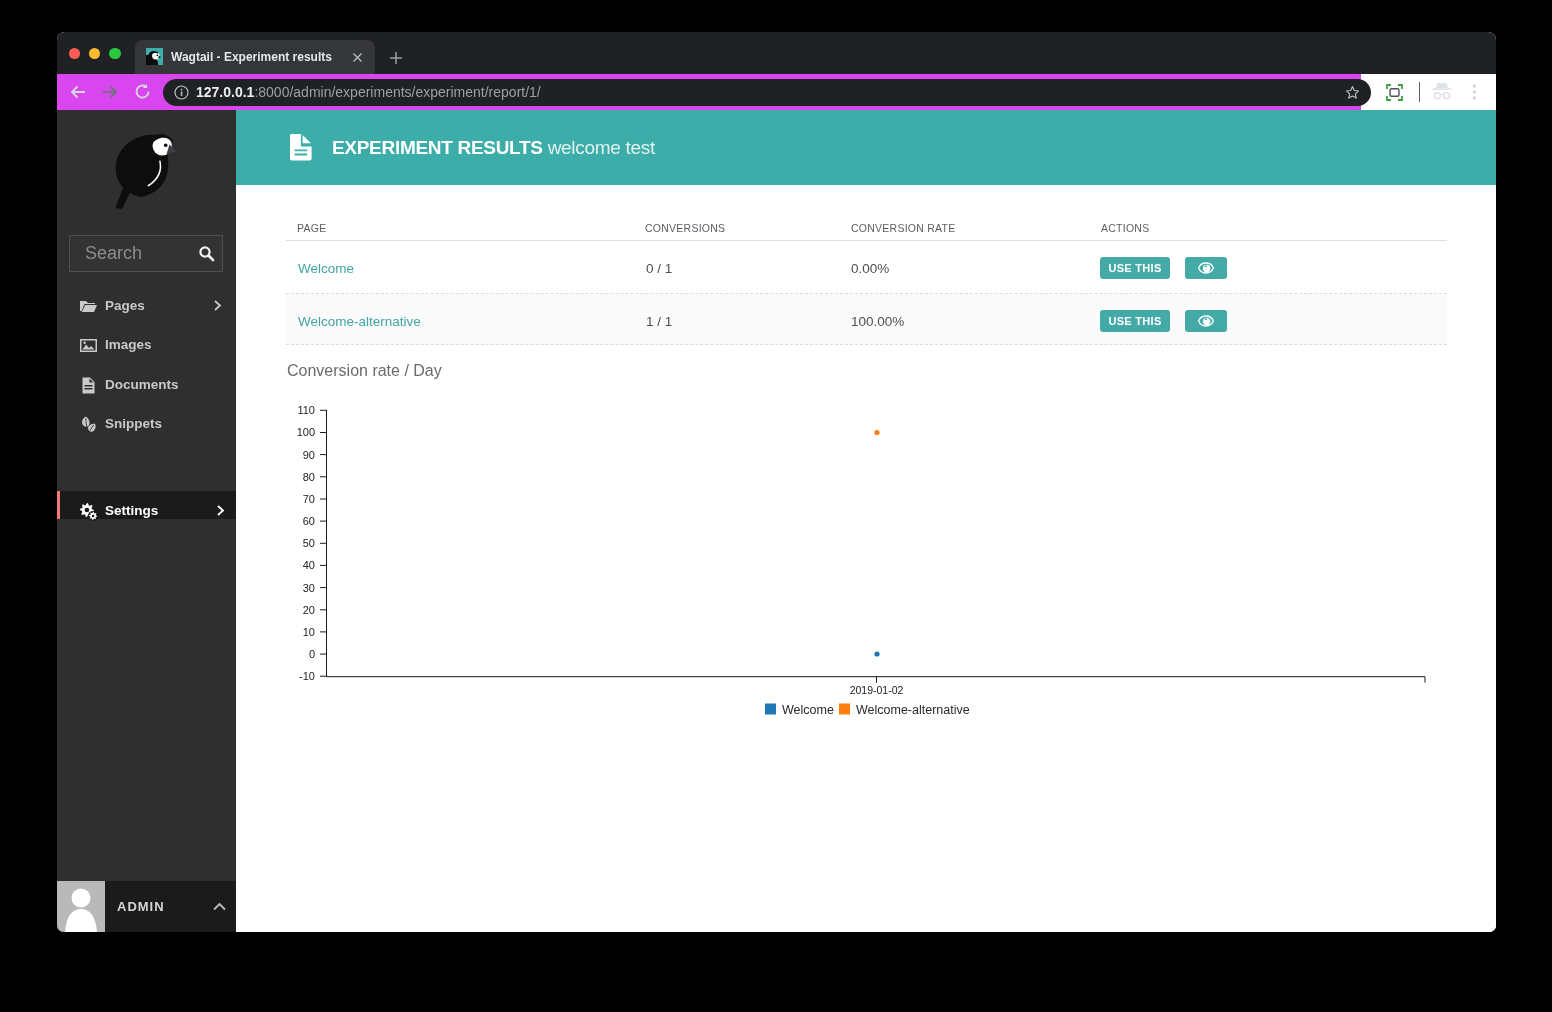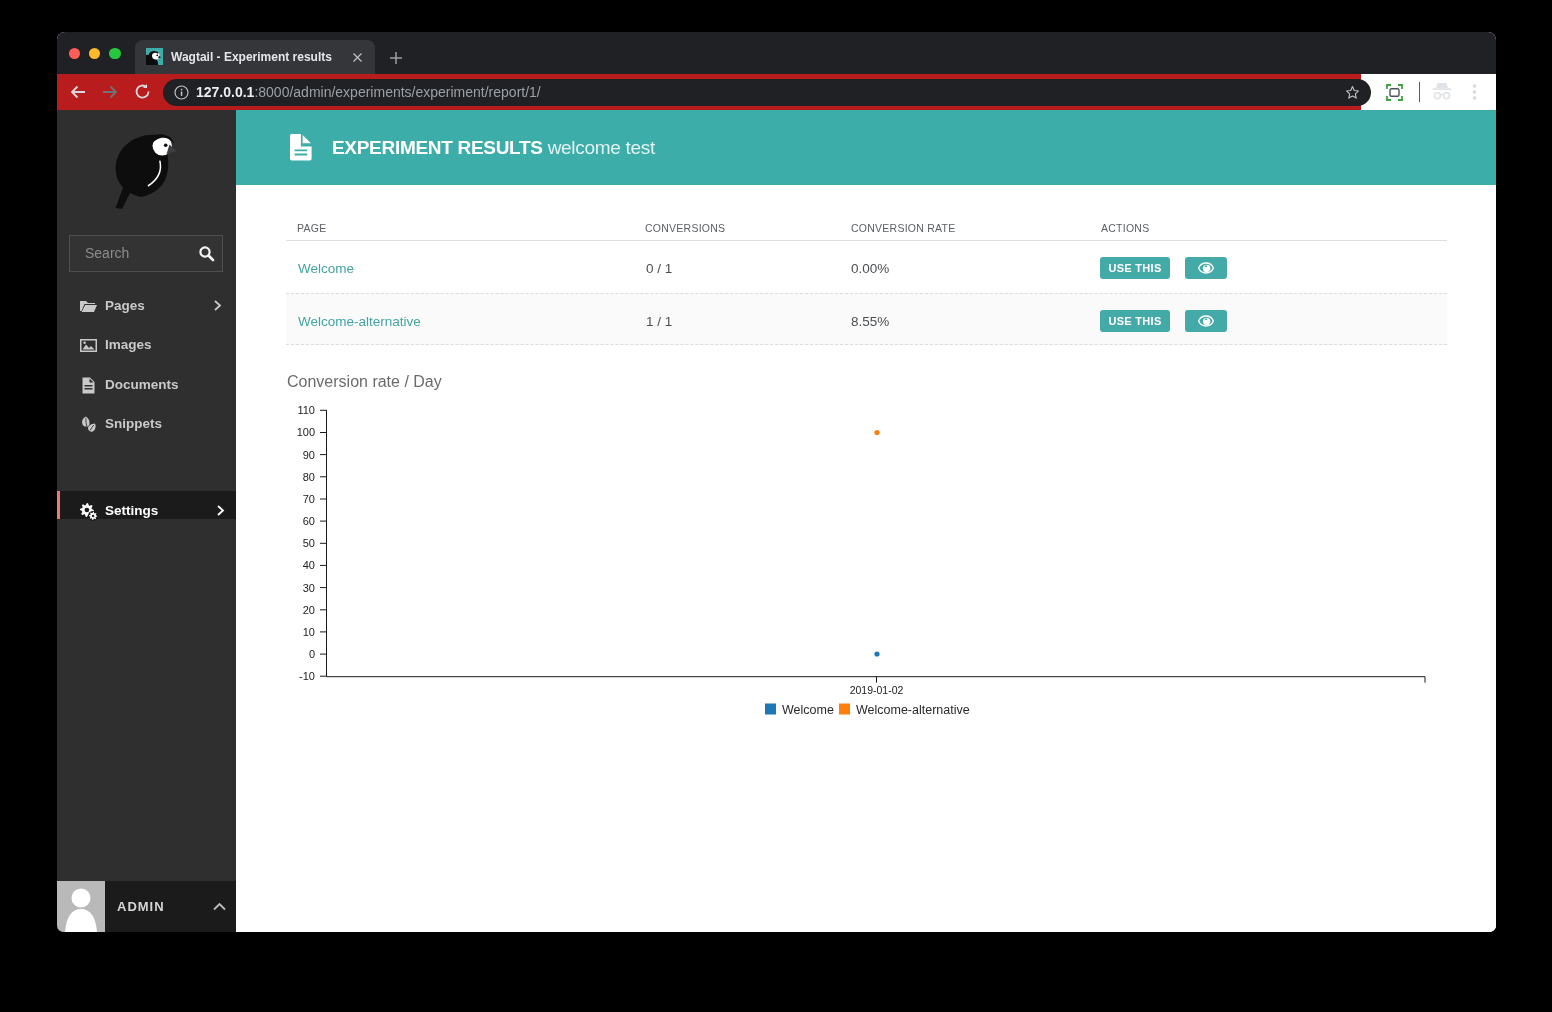--- a/index.html
+++ b/index.html
@@ -8,33 +8,33 @@
   .abs { position:absolute; }
   #window { position:absolute; left:57px; top:32px; width:1439px; height:900px;
     border-radius:8px 8px 7px 7px; overflow:hidden; background:#fff; }
   
   #tabbar { position:absolute; left:0; top:0; width:1439px; height:42px; background:#202124; }
   .light { position:absolute; top:15.5px; width:11.5px; height:11.5px; border-radius:50%; }
   #tab { position:absolute; left:78px; top:8px; width:240px; height:34px; background:#35363a;
     border-radius:8px 8px 0 0; }
   #tabtitle { position:absolute; left:36px; top:0; height:34px; line-height:34px;
     font-size:12px; font-weight:700; color:#e4e7ea; white-space:nowrap; }
-  #toolbar { position:absolute; left:0; top:42px; width:1304px; height:36px; background:#b91c1c; }
+  #toolbar { position:absolute; left:0; top:42px; width:1304px; height:36px; background:#d946ef; }
   #urlpill { position:absolute; left:106px; top:4.5px; width:1208px; height:27px;
     border-radius:13.5px; background:#202124; }
   #urltext { position:absolute; left:33px; top:0; height:27px; line-height:27px;
     font-size:14px; color:#9aa0a6; white-space:nowrap; }
   #urltext b { color:#eceef0; font-weight:700; }
   
   #content { position:absolute; left:0; top:78px; width:1439px; height:822px; background:#fff; }
   #sidebar { position:absolute; left:0; top:0; width:179px; height:822px; background:#2e2f2e; }
   #search { position:absolute; left:12px; top:125px; width:154px; height:37px;
     border:1px solid #4f4f4f; background:rgba(255,255,255,0.02); }
   #search span { position:absolute; left:15px; top:0; height:35px; line-height:35px;
-    font-size:14px; color:#8c8c8c; }
+    font-size:18px; color:#8c8c8c; }
   .mitem { position:absolute; left:0; width:179px; height:40px; color:#c9c9c9; }
   .mitem .ic { position:absolute; left:23px; top:12px; width:17px; height:17px; }
   .mitem .lbl { position:absolute; left:48px; top:0; height:40px; line-height:40px;
     font-size:13.5px; font-weight:700; }
   .chev { position:absolute; left:155px; top:14px; width:11px; height:11px; }
   #m-settings { background:#1b1b1b; border-left:3px solid #ee7872; color:#fff; }
   #m-settings .ic { left:20px; }
   #m-settings .lbl { left:45px; }
   #foot { position:absolute; left:0; top:771px; width:179px; height:51px; background:#1b1b1b; }
   #avatar { position:absolute; left:0; top:0; width:48px; height:51px; background:#b9b9b9; overflow:hidden; }
@@ -48,21 +48,21 @@
   
   .th { position:absolute; top:111.5px; font-size:10.5px; color:#5b5f63; letter-spacing:0.25px; }
   #thline { position:absolute; left:50px; top:130px; width:1161px; height:0; border-top:1px solid #dedede; }
   .row { position:absolute; left:50px; width:1161px; height:52px; }
   #row1 { top:131px; }
   #row2 { top:183px; background:#fafafa; border-top:1px dashed #dcdcdc; border-bottom:1px dashed #dcdcdc; }
   .cell { position:absolute; top:2px; height:52px; line-height:52px; font-size:13.5px; color:#4c4f52; }
   .cell.link { color:#42a5a3; }
   .btn { position:absolute; top:16px; height:22px; background:#44aaa8; border-radius:3px;
     color:#fff; font-size:11px; font-weight:700; text-align:center; line-height:22px; letter-spacing:0.3px; }
-  #charttitle { position:absolute; left:51px; top:263px; font-size:16px; color:#6b6b6b; }
+  #charttitle { position:absolute; left:51px; top:252px; font-size:16px; color:#6b6b6b; }
   #chartsvg { position:absolute; left:0; top:290px; }
 </style>
 </head>
 <body>
 <div id="window">
   <div id="tabbar">
     <div class="light" style="left:11.8px; background:#ff5e57;"></div>
     <div class="light" style="left:31.9px; background:#febb2e;"></div>
     <div class="light" style="left:52px; background:#27c73f;"></div>
     <div id="tab">
@@ -243,21 +243,21 @@
           <svg style="margin-top:4px;" width="16" height="14" viewBox="0 0 16 14">
             <path d="M8 2 Q13.3 2 15.4 7 Q13.3 12 8 12 Q2.7 12 0.6 7 Q2.7 2 8 2 Z" fill="none" stroke="#fff" stroke-width="1.3"></path>
             <circle cx="8.6" cy="7.4" r="3.7" fill="#fff"></circle>
             <path d="M6.2 5.6 A 4.4 4.4 0 0 1 8.4 3.9 L 9.4 6.2 Z" fill="#44aaa8"></path>
           </svg>
         </div>
       </div>
       <div class="row" id="row2">
         <div class="cell link" style="left:12px;">Welcome-alternative</div>
         <div class="cell" style="left:360px;">1 / 1</div>
-        <div class="cell" style="left:565px;">8.55%</div>
+        <div class="cell" style="left:565px;">100.00%</div>
         <div class="btn" style="left:814px; width:70px;">USE THIS</div>
         <div class="btn" style="left:899px; width:42px;">
           <svg style="margin-top:4px;" width="16" height="14" viewBox="0 0 16 14">
             <path d="M8 2 Q13.3 2 15.4 7 Q13.3 12 8 12 Q2.7 12 0.6 7 Q2.7 2 8 2 Z" fill="none" stroke="#fff" stroke-width="1.3"></path>
             <circle cx="8.6" cy="7.4" r="3.7" fill="#fff"></circle>
             <path d="M6.2 5.6 A 4.4 4.4 0 0 1 8.4 3.9 L 9.4 6.2 Z" fill="#44aaa8"></path>
           </svg>
         </div>
       </div>
       <div id="charttitle">Conversion rate / Day</div>

